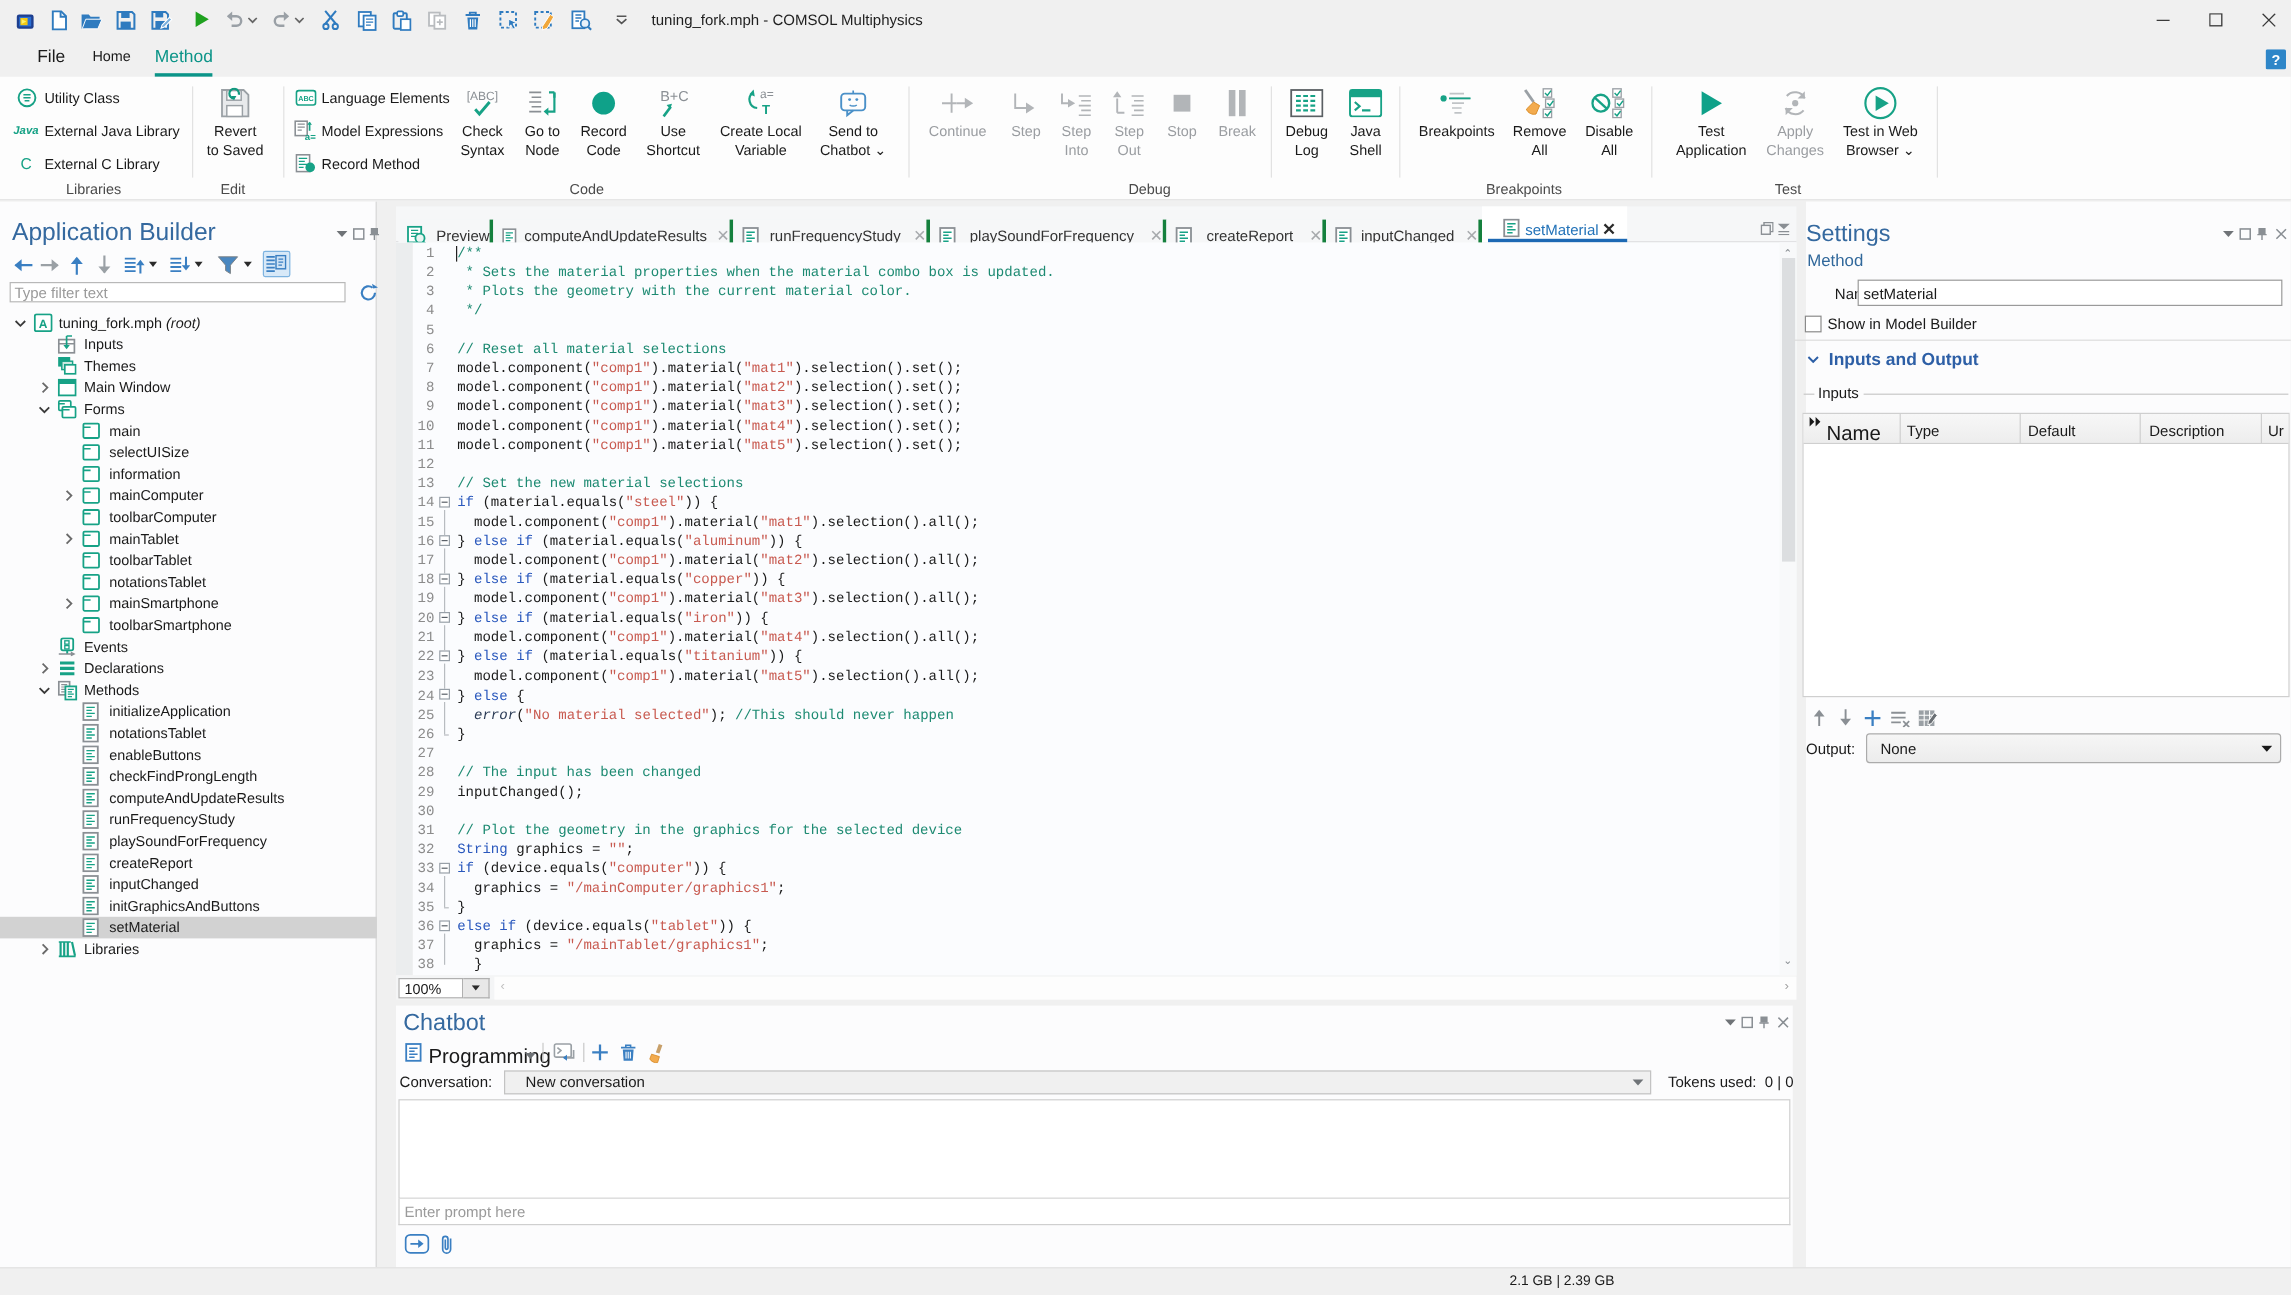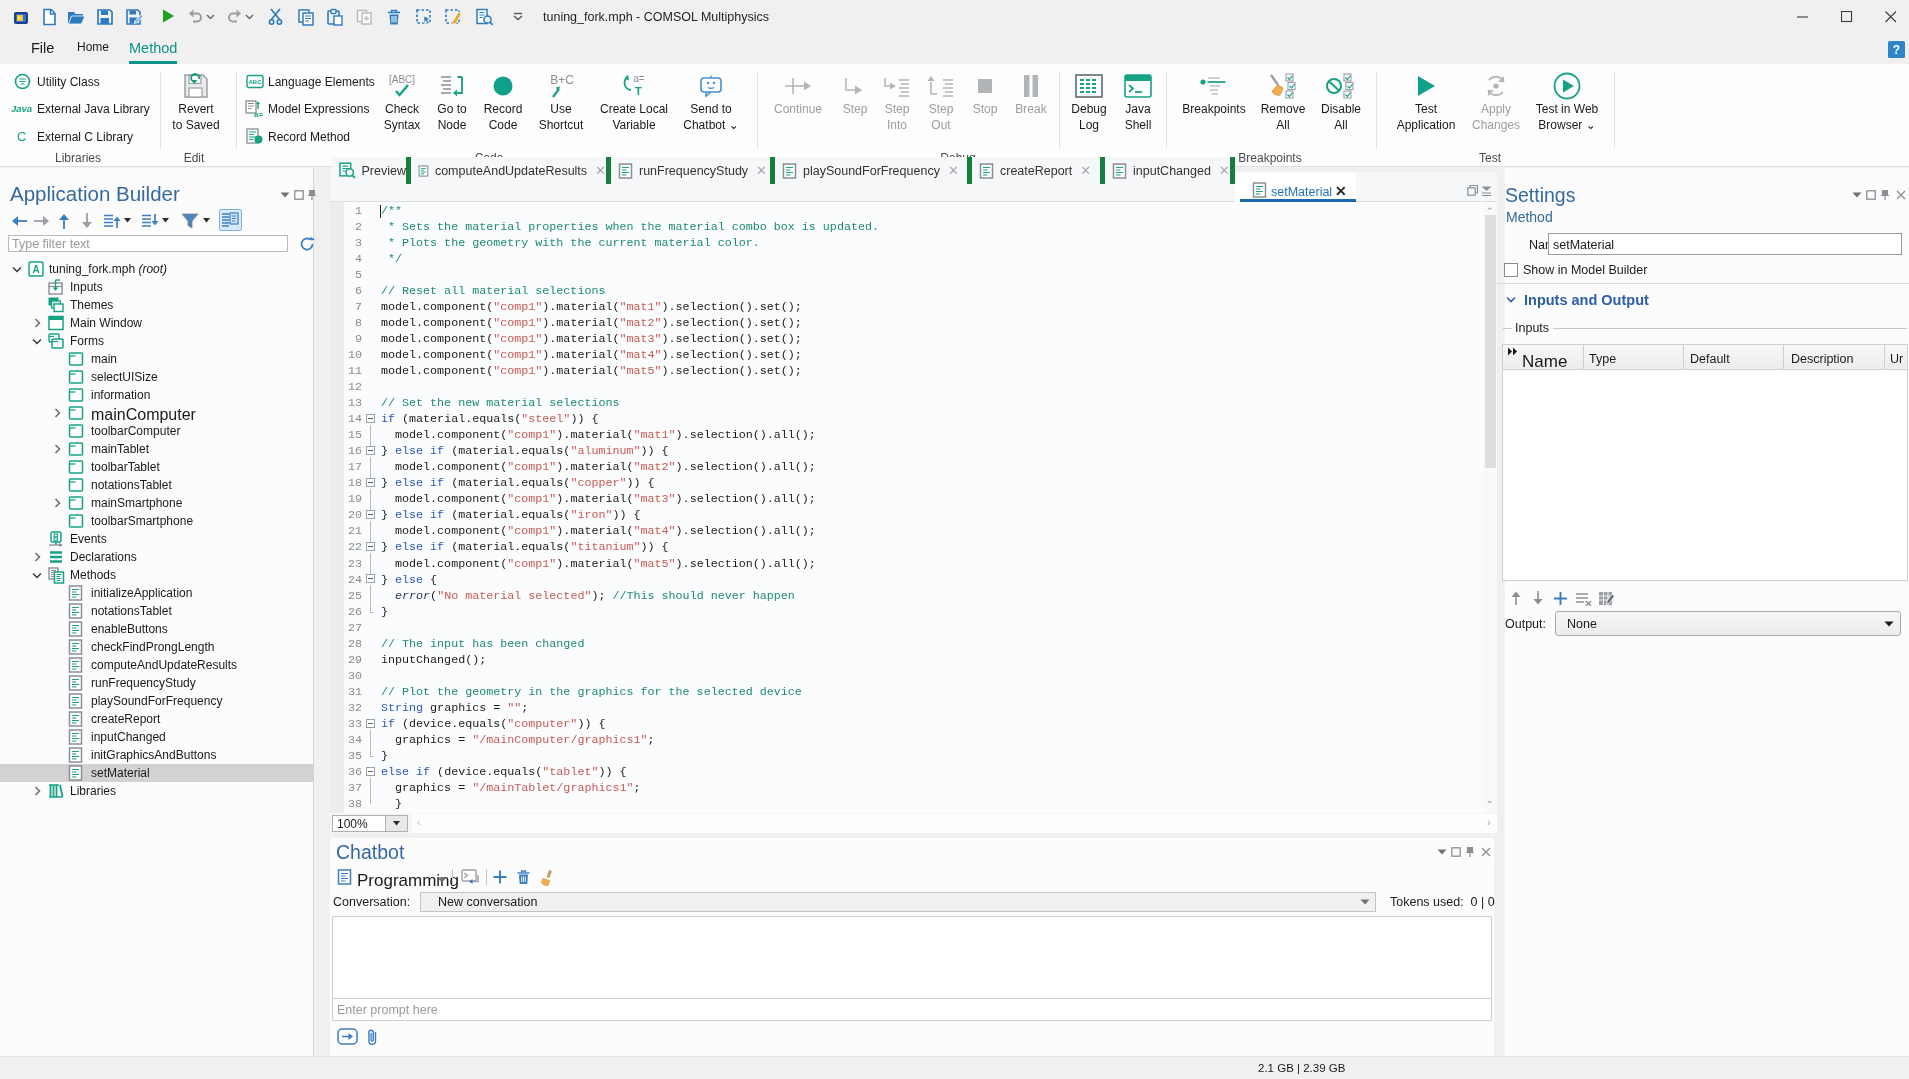--- a/index.html
+++ b/index.html
@@ -7,21 +7,21 @@
 .lbl{font-size:12px;color:#1a1a1a;white-space:nowrap;}
 .dis{color:#9a9da1;} .bigbtn.dis{color:#9a9da1;}
 .vsep{position:absolute;top:72px;height:76px;width:1px;background:#e2e2e2;}
 .gcap{position:absolute;top:151px;font-size:12px;color:#4a4a4a;text-align:center;white-space:nowrap;}
 .bigbtn{position:absolute;top:70px;width:80px;text-align:center;font-size:12px;color:#1a1a1a;line-height:15.5px;}
 .bigbtn .ic{height:32px;display:flex;align-items:center;justify-content:center;}
 .cm{color:#1d8a72;}
 .st{color:#c85a50;}
 .kw{color:#2a58bd;}
 .er{font-style:italic;color:#2a3a55;}
-.tab{position:absolute;top:157px;height:27px;display:flex;align-items:center;font-size:12.5px;color:#333;background:#f6f7f8;border-right:5px solid #15803d;}
+.tab{position:absolute;top:183px;height:27px;display:flex;align-items:center;font-size:12.5px;color:#333;background:#f6f7f8;border-right:3px solid #15803d;justify-content:space-between;}
 .x{color:#a7aaad;font-size:13px;margin-left:8px;}
 </style></head><body>
 
 <div style="position:absolute;left:12px;top:9px;width:18px;height:18px;">
     <svg width="18" height="18" viewBox="0 0 18 18" style="">
       <rect x="2" y="3" width="14" height="12" rx="2" fill="#1e3f8f"></rect>
       <rect x="4" y="5" width="10" height="8" fill="#2a6fd4"></rect>
       <rect x="5" y="6" width="6" height="6" fill="#f4c812"></rect>
       <path d="M6 7l4 2-4 2z" fill="#fdf06a"></path>
     </svg>
@@ -590,21 +590,21 @@
     <svg width="7" height="10" viewBox="0 0 7 10" style="">
       <path d="M1.5 1l4 4-4 4" fill="none" stroke="#6a6a6a" stroke-width="1.5"></path>
     </svg>
   </div>
 <div class="abs" style="left:68px;top:405px;">
     <svg width="16" height="16" viewBox="0 0 16 16" style="">
       <rect x="1.5" y="2" width="13" height="12" rx="1" fill="#fff" stroke="#17a286" stroke-width="1.5"></rect>
       <path d="M1.5 5h6" stroke="#17a286" stroke-width="1.3"></path>
     </svg>
   </div>
-<div class="abs" style="left:91px;top:406px;font-size:16px;color:#1a1a1a;white-space:nowrap;">mainComputer</div>
+<div class="abs" style="left:91px;top:406px;font-size:12px;color:#1a1a1a;white-space:nowrap;">mainComputer</div>
 <div class="abs" style="left:68px;top:423px;">
     <svg width="16" height="16" viewBox="0 0 16 16" style="">
       <rect x="1.5" y="2" width="13" height="12" rx="1" fill="#fff" stroke="#17a286" stroke-width="1.5"></rect>
       <path d="M1.5 5h6" stroke="#17a286" stroke-width="1.3"></path>
     </svg>
   </div>
 <div class="abs" style="left:91px;top:424px;font-size:12px;color:#1a1a1a;white-space:nowrap;">toolbarComputer</div>
 <div class="abs" style="left:54px;top:444px;">
     <svg width="7" height="10" viewBox="0 0 7 10" style="">
       <path d="M1.5 1l4 4-4 4" fill="none" stroke="#6a6a6a" stroke-width="1.5"></path>

